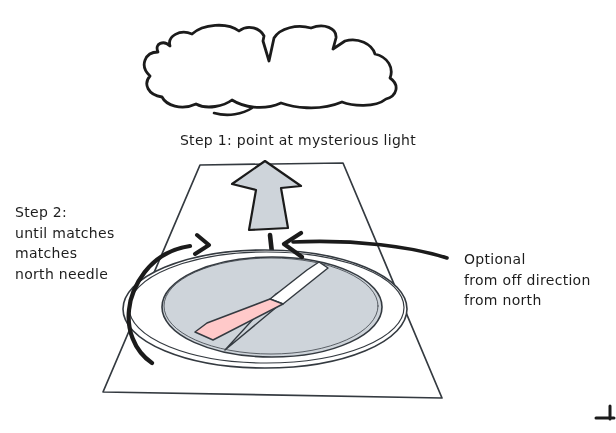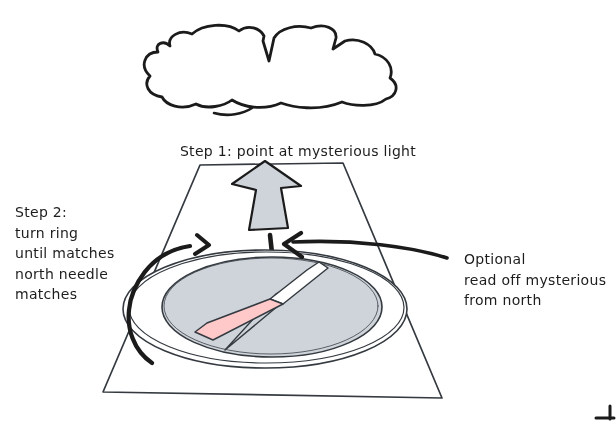--- a/index.html
+++ b/index.html
@@ -29,21 +29,21 @@
   .thin{stroke:var(--line);stroke-linecap:round;stroke-linejoin:round;}
   .label{
     position:absolute;
     color:#1d1d1d;
     font-size:14px;
     letter-spacing:.3px;
     line-height:20.5px;
     white-space:nowrap;
     font-family:"DejaVu Sans", sans-serif;
   }
-  #step1-label{left:163px;top:130px;width:270px;text-align:center;white-space:nowrap;margin-top:11px;}
+  #step1-label{left:163px;top:130px;width:270px;text-align:center;white-space:nowrap;}
   #step2-label{left:15px;top:202px;}
   #step3-label{left:464px;top:249px;}
 </style>
 </head>
 <body>
 
 <div id="canvas">
 
   <svg id="sketch-svg" width="616" height="433" viewBox="0 0 616 433">
 
@@ -102,25 +102,24 @@
       <path class="ink" stroke-width="4.2" d="M 301,233 L 284,244 L 302,257"></path>
     </g>
 
     <path class="ink" stroke-width="3" d="M 610,406 L 610,419 M 596,418 L 614,418"></path>
   </svg>
 
   <div id="step1-label" class="label">Step 1: point at mysterious light</div>
 
   <div id="step2-label" class="label">
     <div>Step 2:</div>
-    <div>turn ring</div>
     <div>until matches</div>
+    <div>matches</div>
     <div>north needle</div>
-    <div>matches</div>
   </div>
 
   <div id="step3-label" class="label">
     <div>Optional</div>
-    <div>read off mysterious</div>
+    <div>from off direction</div>
     <div>from north</div>
   </div>
 
 </div>
 
 </body></html>

